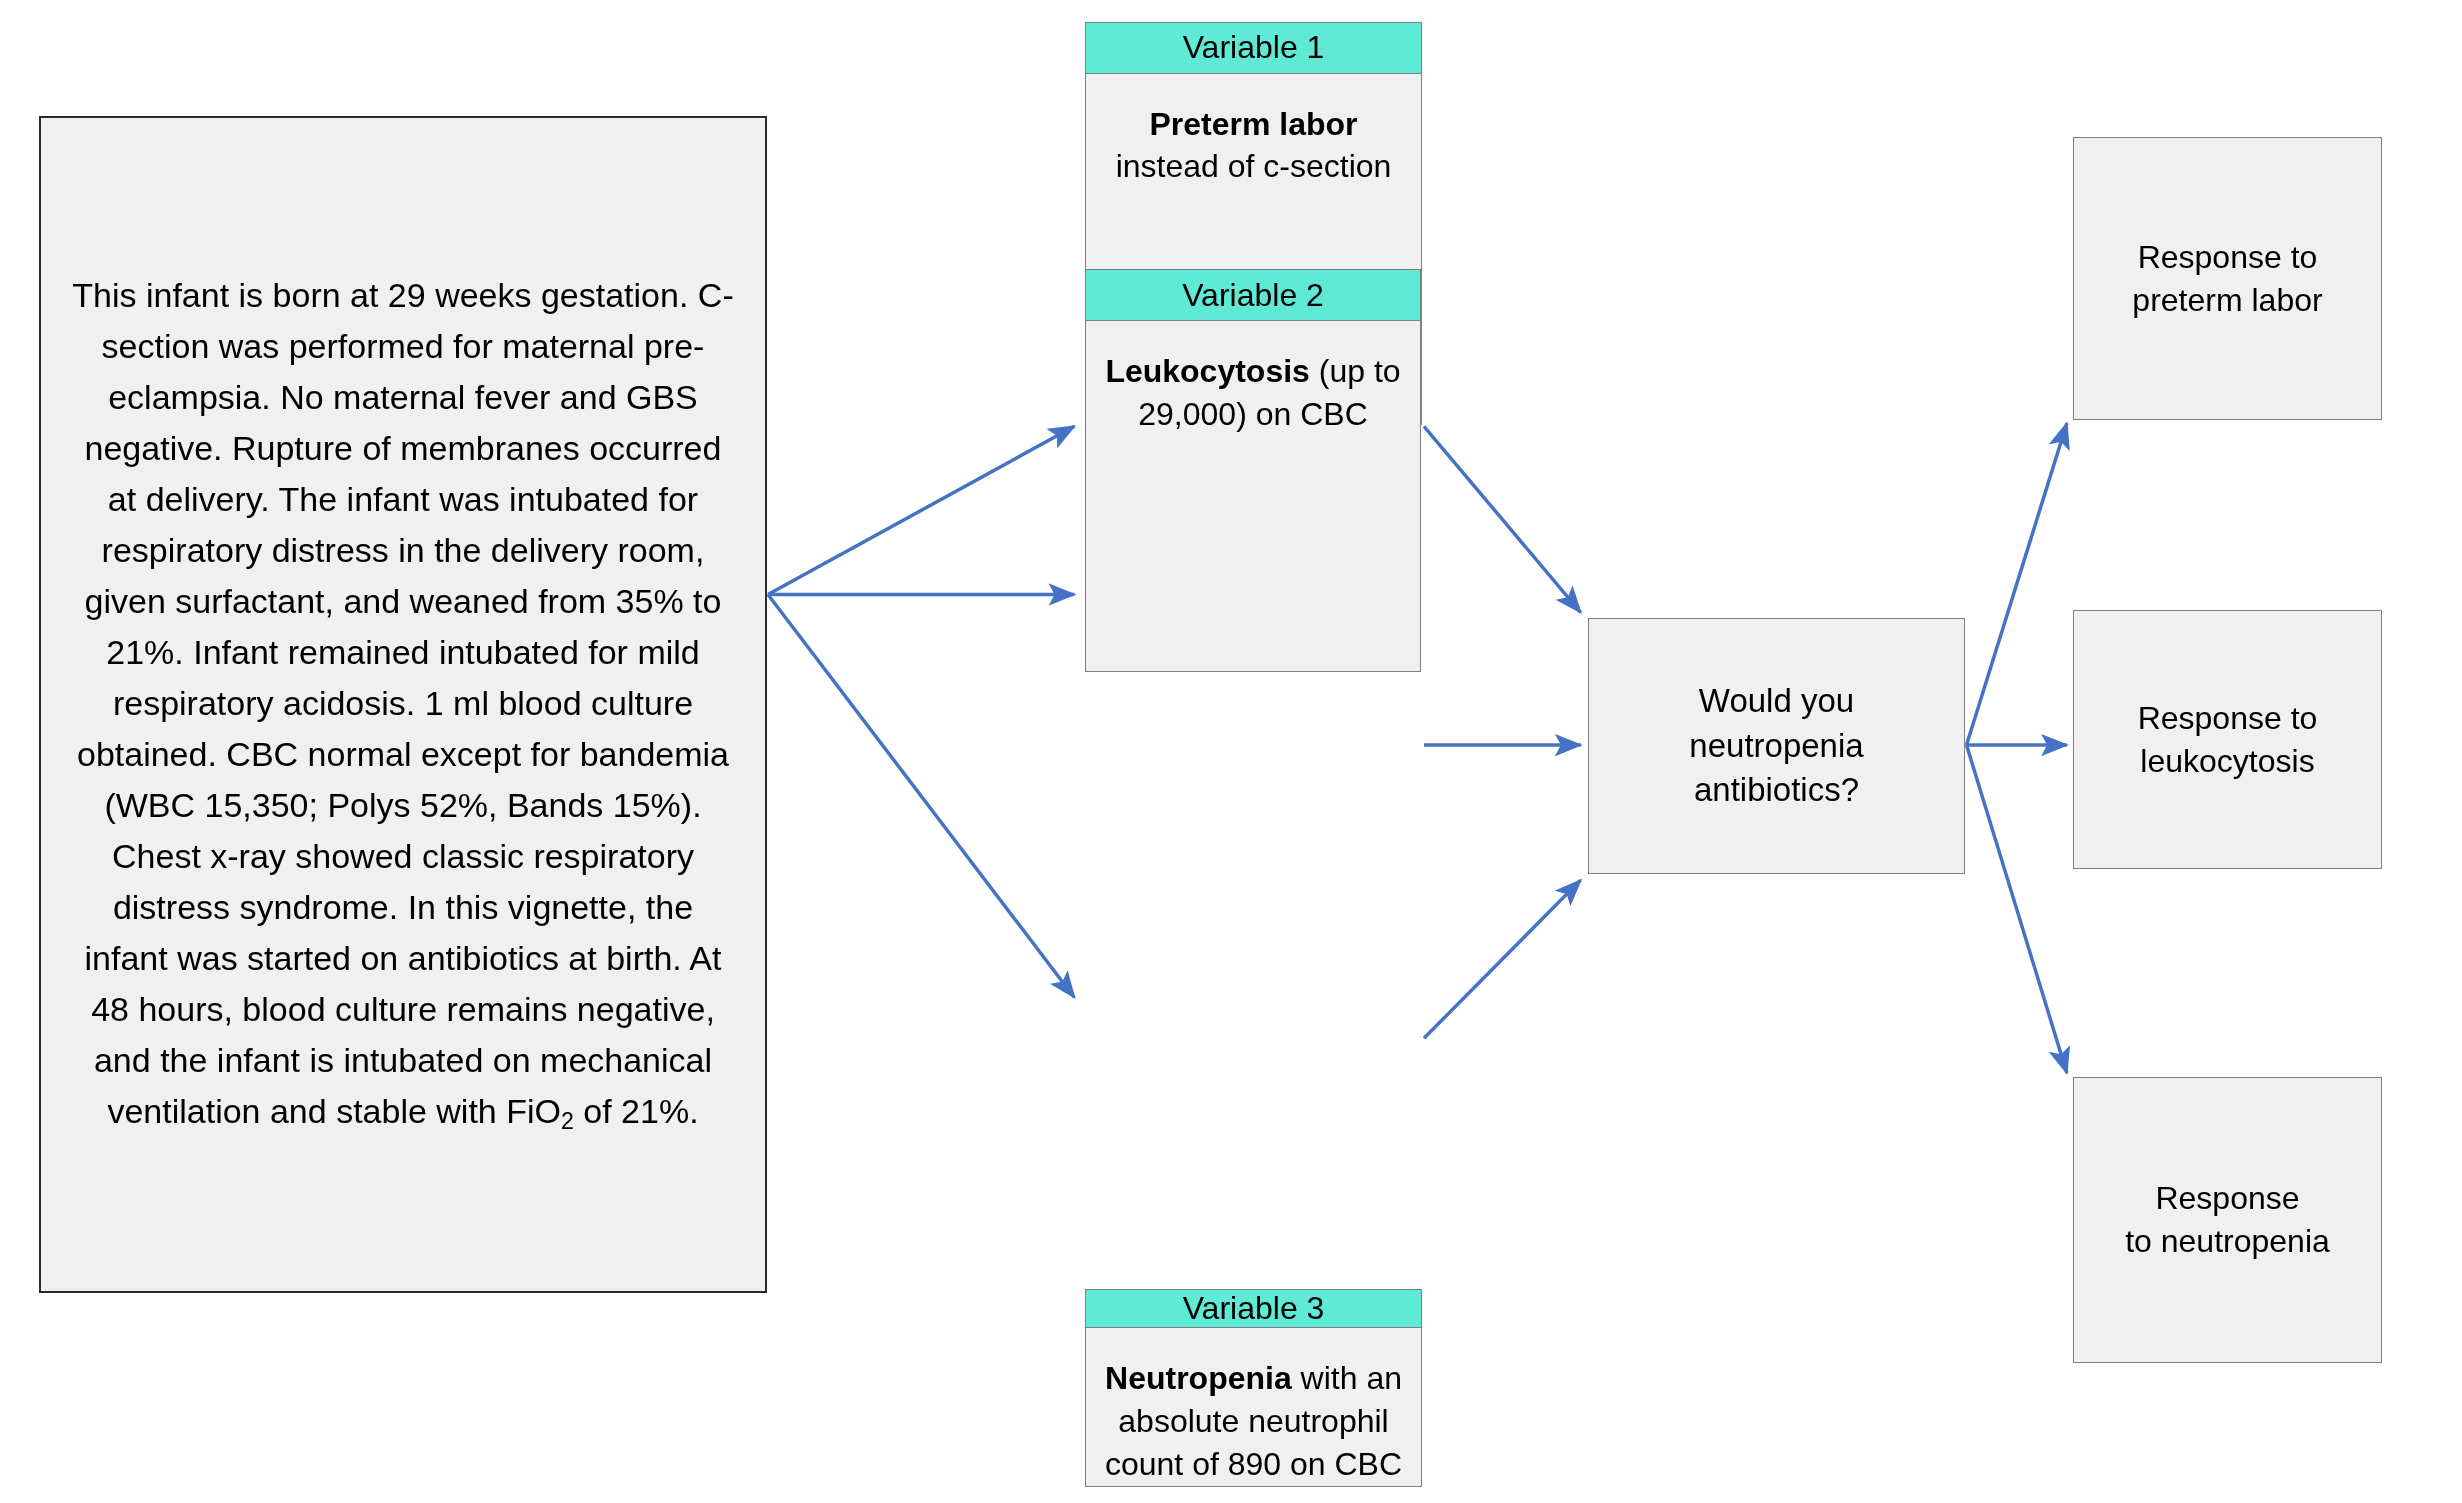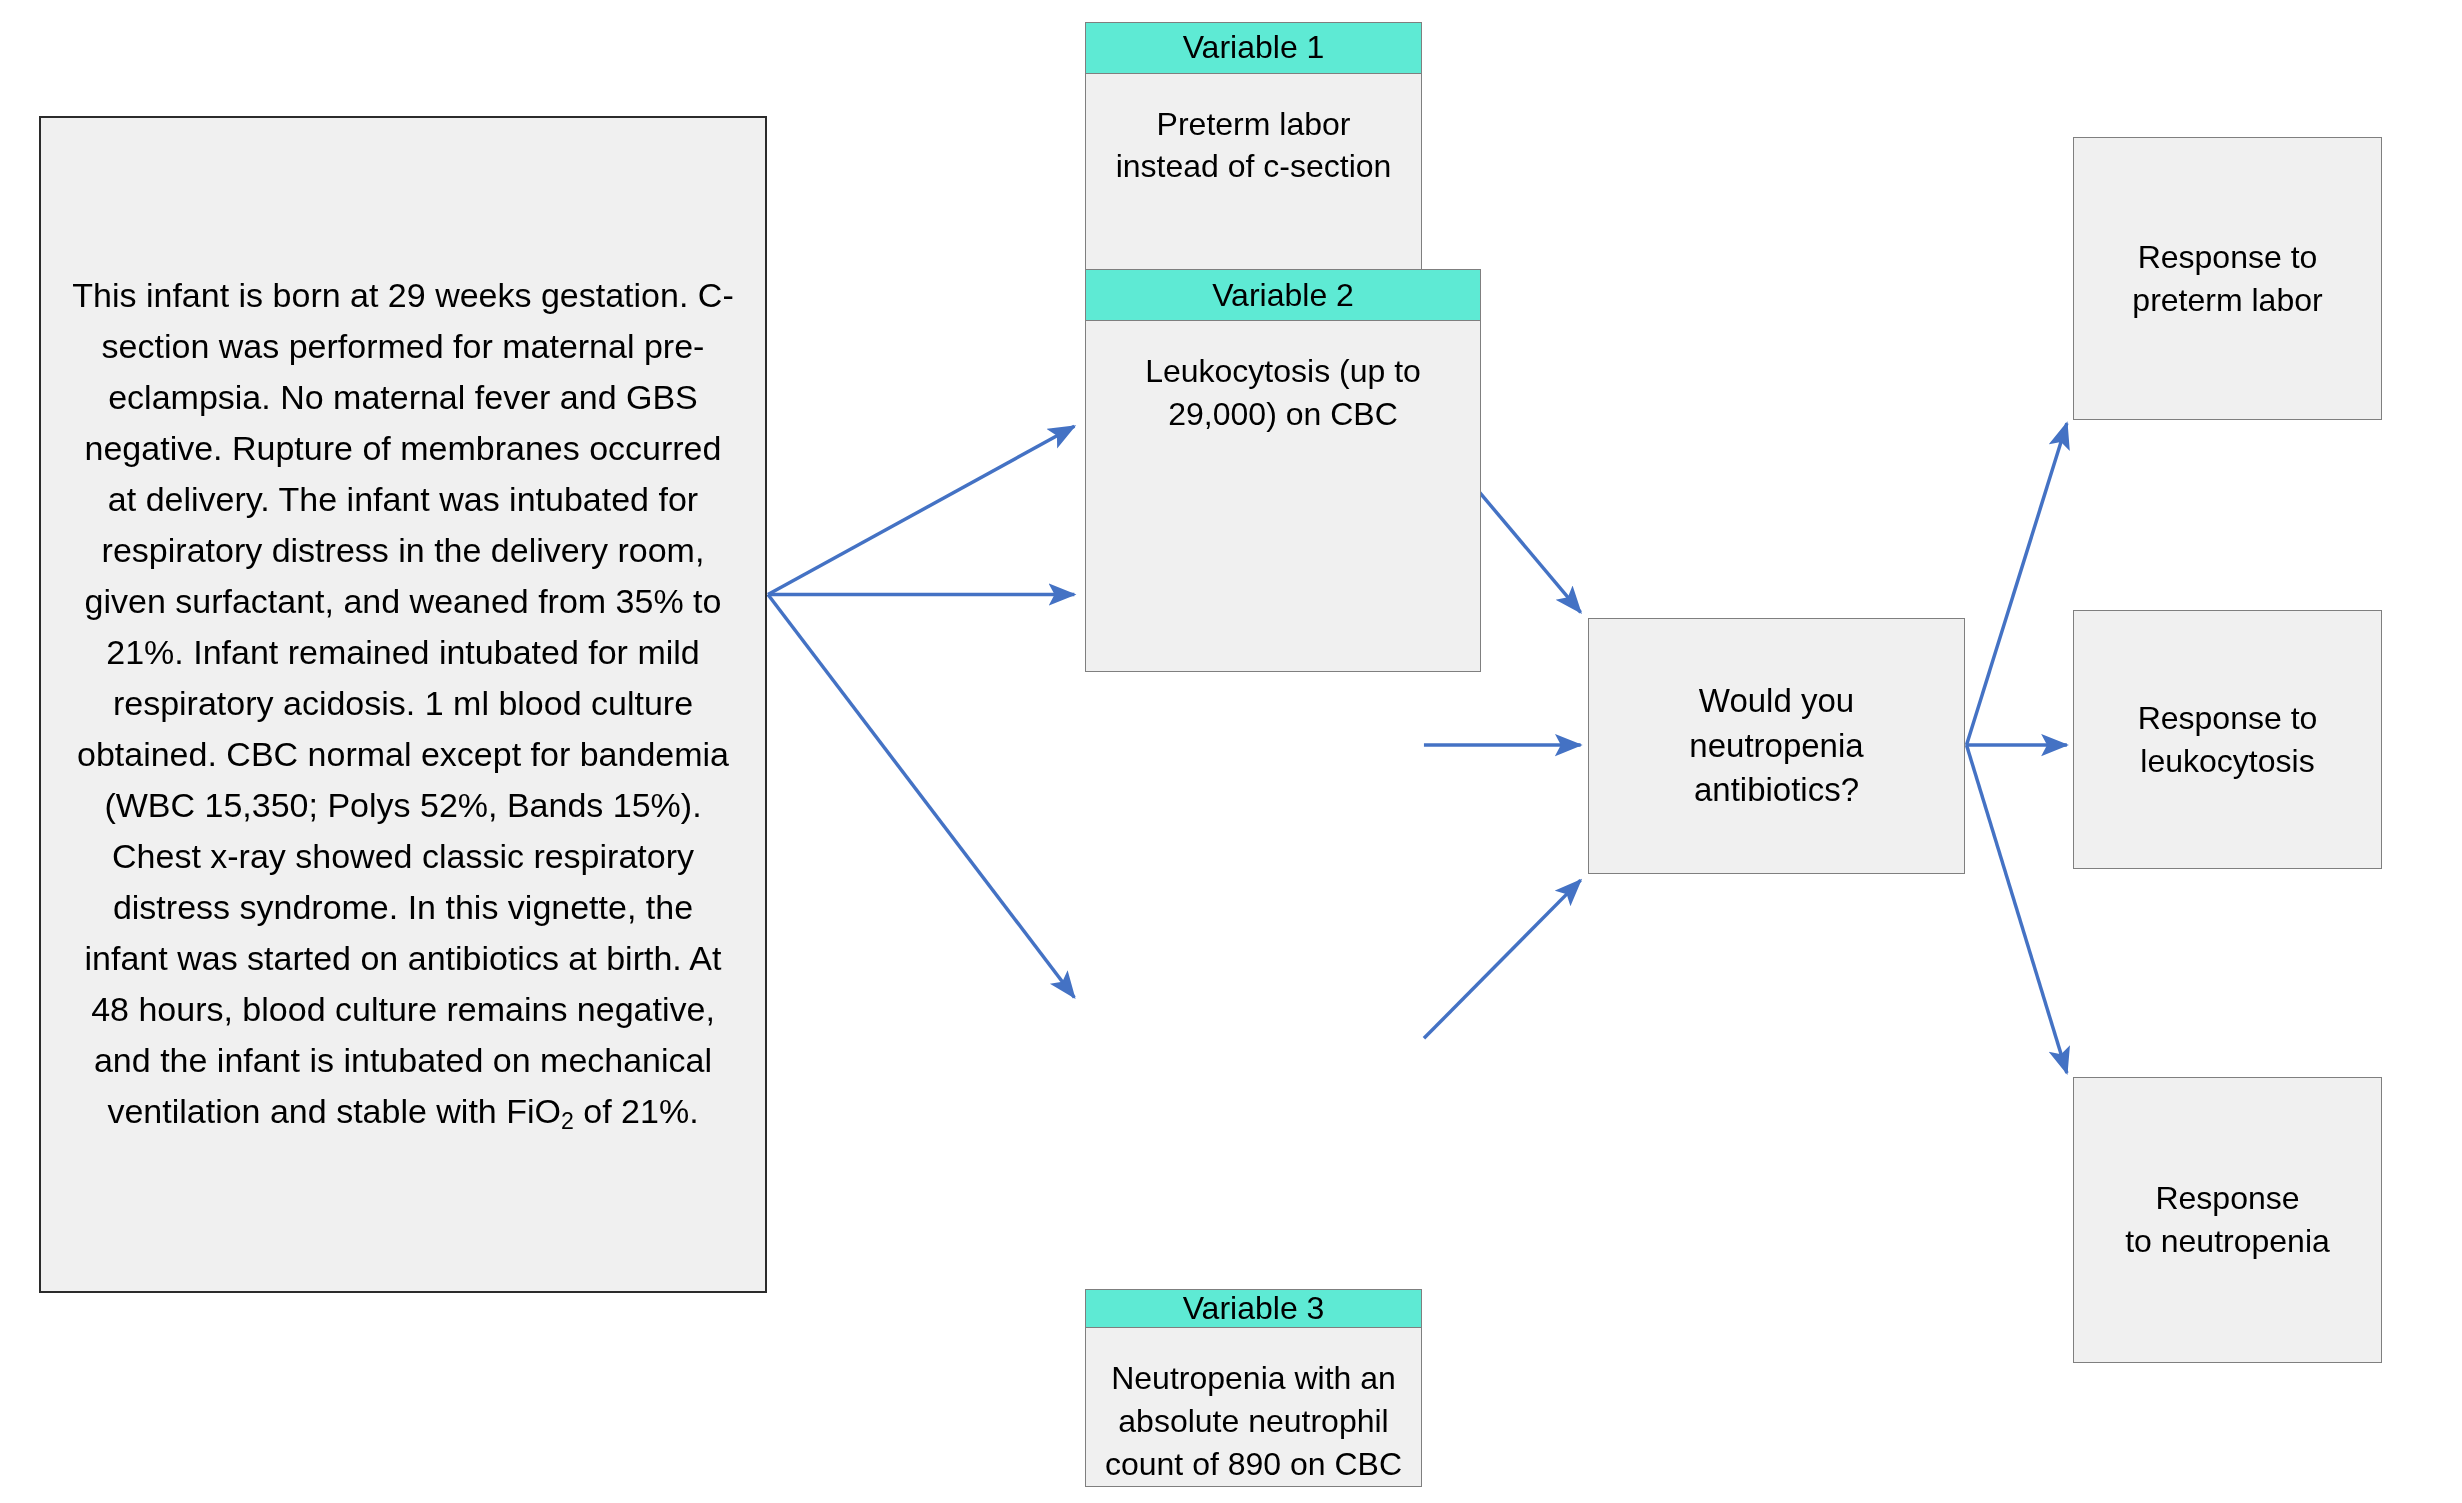--- a/index.html
+++ b/index.html
@@ -85,24 +85,24 @@
     flex: 1 1 auto;
     display: flex;
     align-items: flex-start;
     justify-content: center;
     text-align: center;
     padding: 29px 17px 0 17px;
     font-size: 32px;
     line-height: 1.34;
     color: #000000;
   }
-  .var-body b { font-weight: normal; }
+  .var-body b { font-weight: bold; }
 
   #var1 { left: 1085px; top: 21.6px;   width: 337px; height: 403px; }
-  #var2 { left: 1085px; top: 269px;  width: 396px; height: 403px; }
+  #var2 { left: 1085px; top: 269px;  width: 336px; height: 403px; }
   #var3 { left: 1085px; top: 1289px; width: 337px; height: 193px; }
   
 
   
   #decision-box {
     left: 1588px;
     top: 618px;
     width: 377px;
     height: 256px;
     font-size: 33px;

